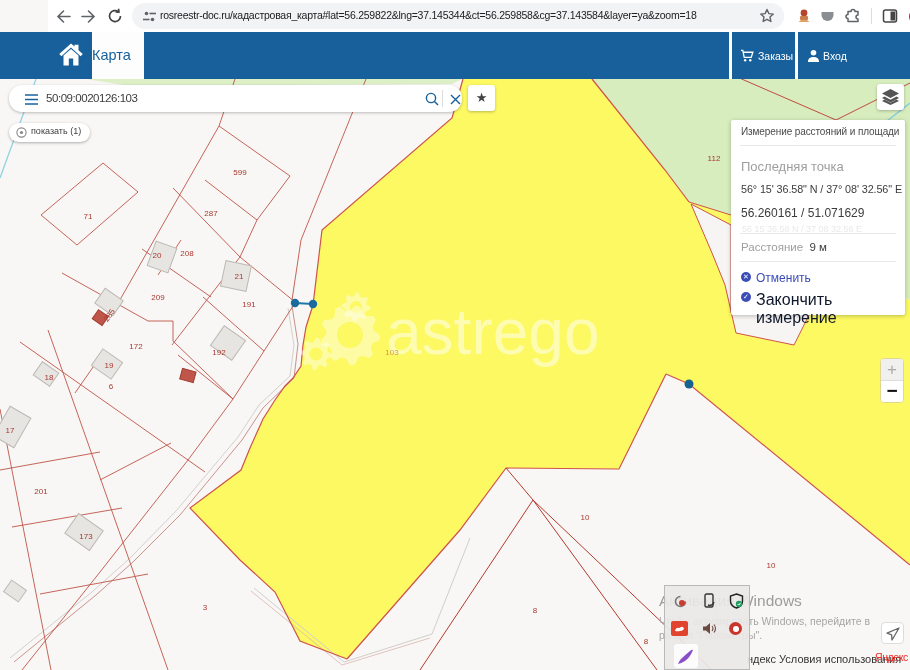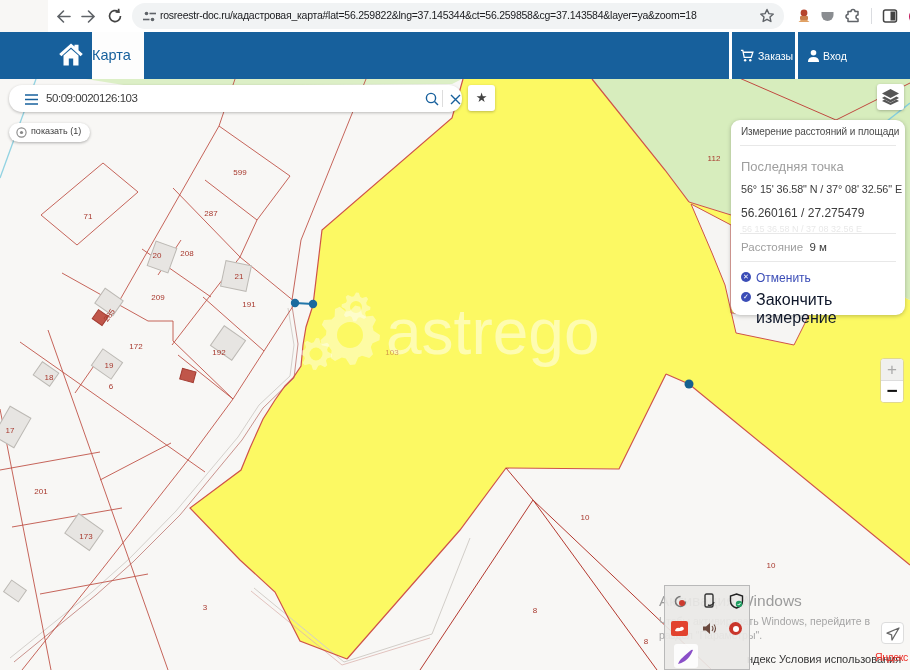--- a/index.html
+++ b/index.html
@@ -14,21 +14,21 @@
   #nav { position:absolute; left:0; top:32px; width:910px; height:47px; background:#17609c; z-index:30; }
   #tab-karta { position:absolute; left:92px; top:0; width:52px; height:47px; background:#fdfdfd; color:#17609c; font-size:14.5px; text-align:left; line-height:47px; }
   .navsep { position:absolute; top:0; width:3px; height:47px; background:#fff; }
   .navtxt { position:absolute; color:#fff; font-size:10.5px; top:18px; }
   
   #searchbar { position:absolute; left:9px; top:85px; width:453px; height:27px; background:#fff; border-radius:13px; box-shadow:0 1px 3px rgba(0,0,0,.25); z-index:20; }
   #searchtxt { position:absolute; left:37px; top:7px; font-size:11.5px; letter-spacing:-0.45px; color:#3c3c3c; }
   #starbtn { position:absolute; left:468px; top:85px; width:27px; height:26px; background:#fff; border-radius:3px; box-shadow:0 1px 3px rgba(0,0,0,.25); z-index:20; text-align:center; }
   #layersbtn { position:absolute; left:877px; top:84px; width:27px; height:26px; background:#fff; border-radius:3px; box-shadow:0 1px 3px rgba(0,0,0,.25); z-index:20; }
   #pokazat { position:absolute; left:9px; top:123px; width:81px; height:19px; background:#fff; border-radius:10px; box-shadow:0 1px 3px rgba(0,0,0,.3); z-index:20; font-size:9px; color:#3c3c3c; white-space:nowrap; }
-  #panel { position:absolute; left:731px; top:120px; width:174px; height:195px; background:#fff; border-radius:9px; box-shadow:0 1px 4px rgba(0,0,0,.25); z-index:20; }
+  #panel { position:absolute; left:731px; top:120px; width:174px; height:195px; background:#fff; border-radius:2px; box-shadow:0 1px 4px rgba(0,0,0,.25); z-index:20; }
   .pdiv { position:absolute; left:9px; width:156px; height:1px; background:#e8e8e8; }
   #zoomctl { position:absolute; left:880px; top:358px; width:24px; height:45px; background:#fff; border:1px solid #e0d890; border-radius:4px; z-index:20; overflow:hidden; }
   #geobtn { position:absolute; left:881px; top:622px; width:23px; height:22px; background:#fff; border-radius:4px; border:1px solid #ddd; z-index:20; }
   #wintext { position:absolute; left:659px; top:592px; color:#999; z-index:18; }
   #captoolbar { position:absolute; left:664px; top:585px; width:86px; height:85px; background:rgba(233,232,230,.92); border:1px solid #b9b9b9; z-index:19; }
   #attrib { position:absolute; left:747px; top:653px; font-size:11px; color:#333; z-index:18; white-space:nowrap; }
   #ylogo { position:absolute; left:875px; top:651px; font-size:10.5px; letter-spacing:-0.4px; font-weight:normal; color:#ef2b24; z-index:18; }
 </style>
 </head>
 <body>
@@ -249,21 +249,21 @@
         <circle cx="5.5" cy="5.5" r="1.6" fill="#888"></circle>
       </svg>
     <span style="position:absolute;left:22px;top:3px">показать (1)</span>
   </div>
 
   <div id="panel">
     <div style="position:absolute;left:10px;top:6px;font-size:10px;letter-spacing:-0.1px;color:#4a4a4a;white-space:nowrap">Измерение расстояний и площади</div>
     <div class="pdiv" style="top:25px"></div>
     <div style="position:absolute;left:10px;top:39px;font-size:13px;color:#9e9e9e">Последняя точка</div>
     <div style="position:absolute;left:10px;top:63px;font-size:10.8px;letter-spacing:-0.1px;color:#3c3c3c;white-space:nowrap">56° 15' 36.58" N / 37° 08' 32.56" E</div>
-    <div style="position:absolute;left:10px;top:86px;font-size:12px;color:#3c3c3c">56.260161 / 27.275479</div>
+    <div style="position:absolute;left:10px;top:86px;font-size:12px;color:#3c3c3c">56.260161 / 51.071629</div>
     <div style="position:absolute;left:11px;top:104px;font-size:9px;color:#e9e9e9;white-space:nowrap">56 15 36.58 N / 37 08 32.56 E</div>
     <div class="pdiv" style="top:113px"></div>
     <div style="position:absolute;left:10px;top:121px;font-size:11.5px;color:#9e9e9e">Расстояние&nbsp;&nbsp;<span style="color:#3c3c3c">9 м</span></div>
     <div class="pdiv" style="top:141px"></div>
     <div style="position:absolute;left:10px;top:152px;width:10px;height:10px;border-radius:50%;background:#3b4db7;color:#fff;font-size:7px;text-align:center;line-height:10px">✕</div>
     <div style="position:absolute;left:25px;top:151px;font-size:12px;color:#3b4db7">Отменить</div>
     <div style="position:absolute;left:10px;top:172px;width:10px;height:10px;border-radius:50%;background:#3b4db7;color:#fff;font-size:7px;text-align:center;line-height:10px">✓</div>
     <div style="position:absolute;left:25px;top:171px;font-size:16px;color:#0f172a">Закончить измерение</div>
   </div>
 

